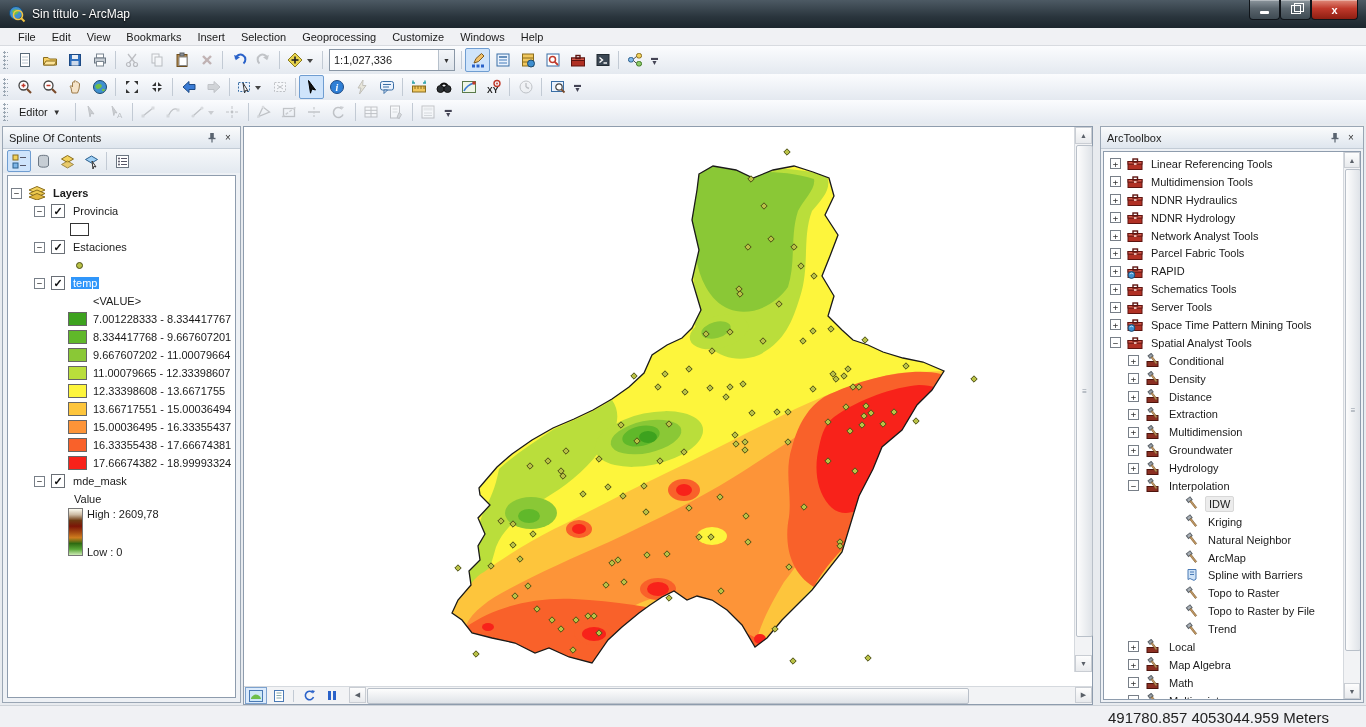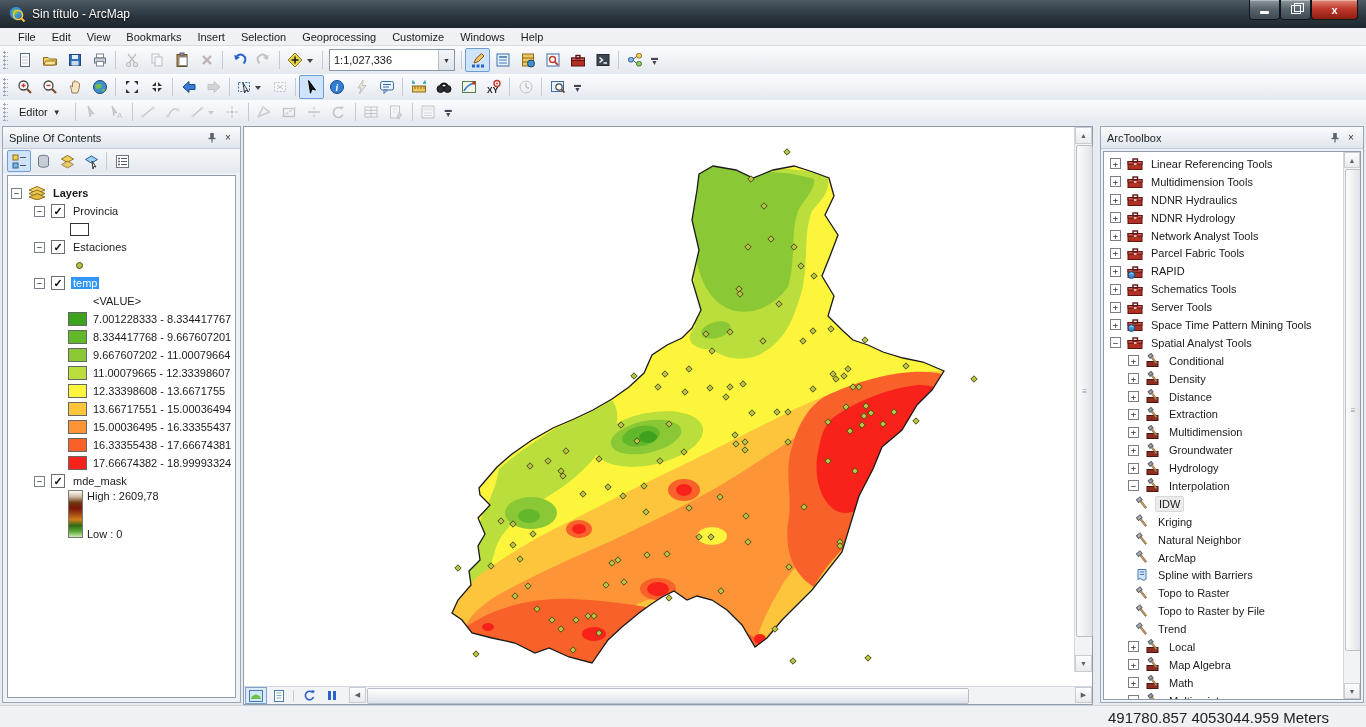--- a/index.html
+++ b/index.html
@@ -70,21 +70,21 @@
   .hthumb{position:absolute;top:1px;height:14px;background:linear-gradient(#fdfdfd,#dfe3e8);border:1px solid #b9c0c9;border-radius:2px;}
   
   .atb{left:1100px;top:2px;width:264px;height:577px;}
   .atb-body{position:absolute;left:2px;right:2px;top:24px;bottom:2px;background:#fff;border:1px solid #8e9cad;overflow:hidden;}
   .atb-rows{position:absolute;left:0;top:3px;right:17px;bottom:0;}
   .atb-row{height:17.9px;display:flex;align-items:center;white-space:nowrap;}
   .atb-row .lbl{padding:1px 3px;}
   .atb-row.sel .lbl{background:#ececec;border:1px solid #d8d8d8;border-radius:2px;}
   .atb-row.lvl1{padding-left:6px;}
   .atb-row.lvl2{padding-left:24px;}
-  .atb-row.lvl3{padding-left:30px;}
+  .atb-row.lvl3{padding-left:80px;}
   .atb-ico{width:17px;height:15px;margin-right:4px;flex:none;}
   .atb-scroll{position:absolute;right:0;top:0;width:16px;bottom:0;background:#f2f3f5;border-left:1px solid #d5d9de;}
   .atb-scroll .sbtn{position:absolute;left:0;width:16px;height:16px;background:linear-gradient(#fdfdfd,#e8eaed);border:1px solid #c9cdd3;box-sizing:border-box;color:#5a6068;font-size:7px;display:flex;align-items:center;justify-content:center;}
   
   .statusbar{position:absolute;left:0;top:705px;width:100%;height:22px;background:#f0f1f4;border-top:1px solid #cdd2d8;display:flex;align-items:center;}
   .coords{position:absolute;left:1108px;font-size:15px;color:#222;}
   svg{display:block;}
 </style>
 </head>
 <body>
@@ -653,20 +653,23 @@
             <div class="trow">
               <span class="leg-swatch" style="background: rgb(248, 34, 26);"></span>
               <span>17.66674382 - 18.99993324</span>
             </div>
           </div>
         <div class="trow" style="padding-left:26px;">
           <span class="exp">−</span>
           <span class="cbx">✓</span>
           <span class="lname">mde_mask</span>
         </div>
+        <div class="trow" style="padding-left:66px;">
+            <span>Value</span>
+          </div>
         <div class="ramp-block">
           <div class="ramp" id="mde-ramp" style="background: linear-gradient(rgb(253, 253, 242), rgb(203, 185, 162), rgb(110, 58, 18), rgb(124, 21, 7), rgb(163, 71, 17), rgb(207, 125, 30), rgb(46, 107, 18), rgb(88, 166, 54), rgb(205, 234, 181));"></div>
           <div class="ramp-high">High : 2609,78</div>
           <div class="ramp-low">Low : 0</div>
         </div>
       </div>
     </div>
 
     <div class="mapview">
       <div class="map-canvas">

